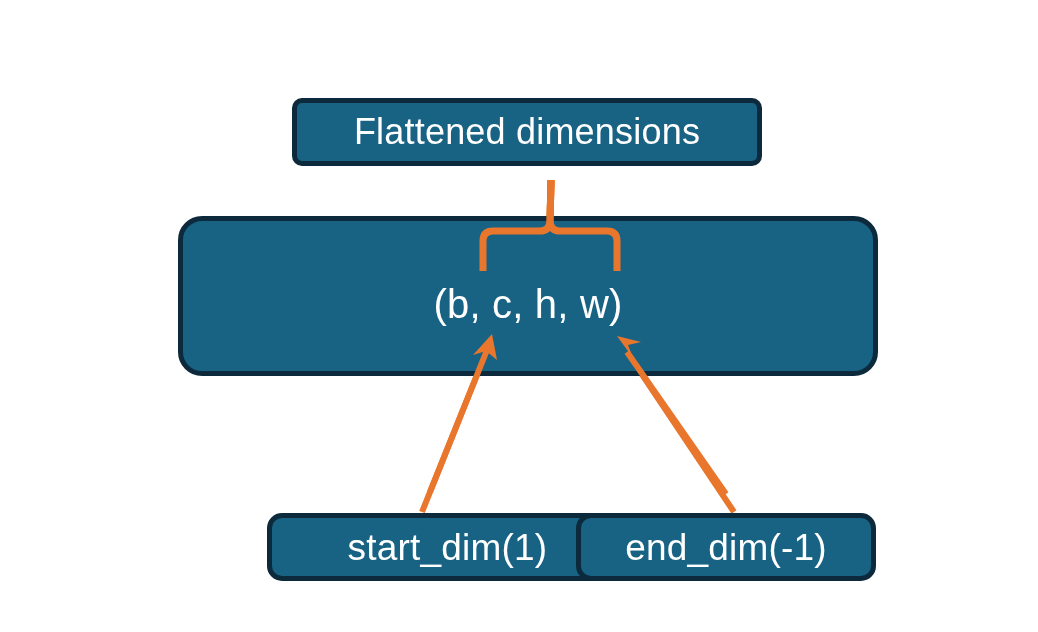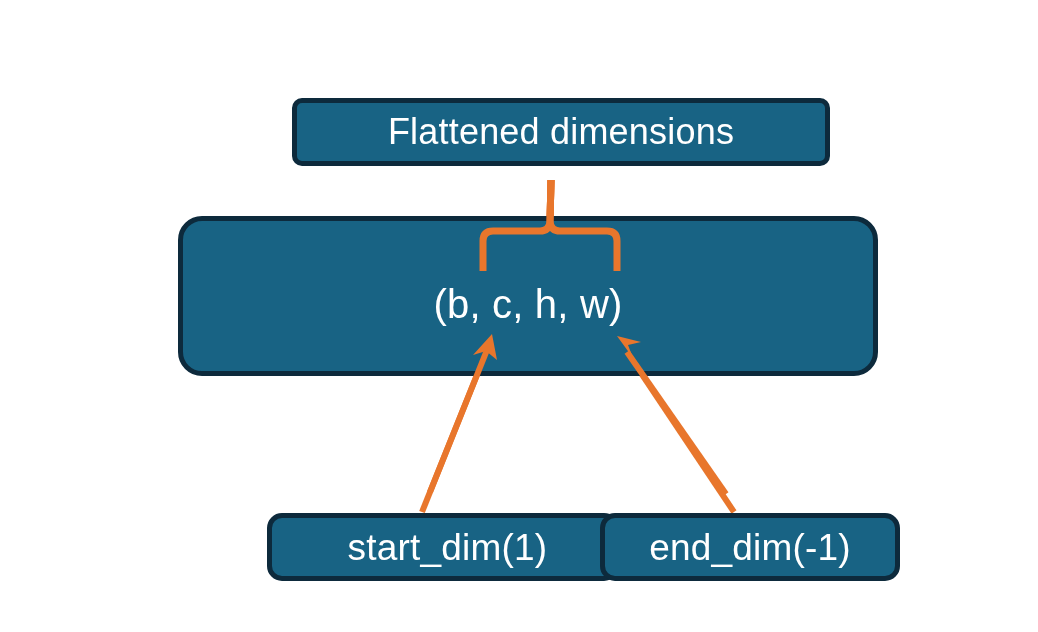--- a/index.html
+++ b/index.html
@@ -35,21 +35,21 @@
   .node-label {
     display: block;
     line-height: 1;
     white-space: nowrap;
   }
 
   
   #node-flattened {
     left: 292px;
     top: 98px;
-    width: 538px;
+    width: 470px;
     height: 68px;
     border-radius: 10px;
   }
   #node-flattened .node-label {
     font-size: 36px;
   }
 
   
   #node-shape {
     left: 178px;
@@ -67,21 +67,21 @@
   
   #node-start-dim {
     left: 267px;
     top: 513px;
     width: 352px;
     height: 68px;
     border-radius: 15px;
     padding-left: 9px;
   }
   #node-end-dim {
-    left: 600px;
+    left: 576px;
     top: 513px;
     width: 300px;
     height: 68px;
     border-radius: 15px;
   }
   #node-start-dim .node-label,
   #node-end-dim .node-label {
     font-size: 37px;
   }
 

